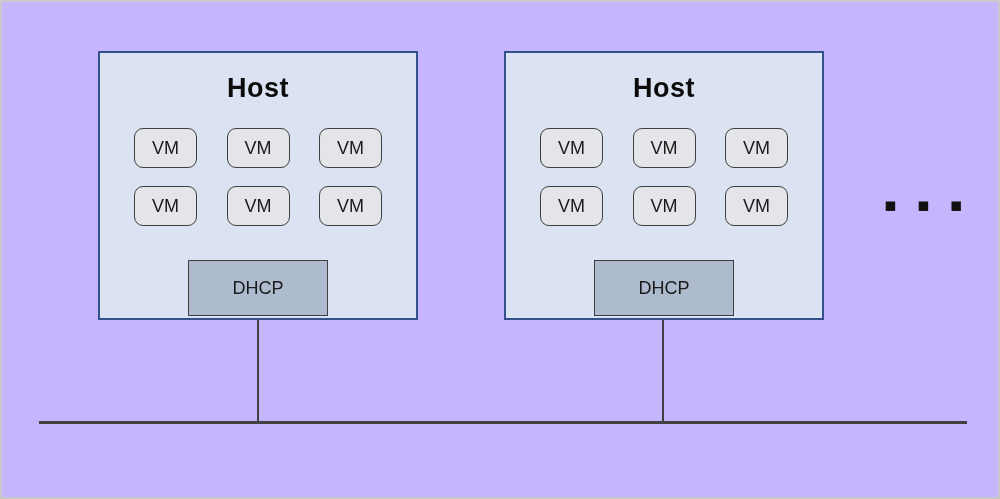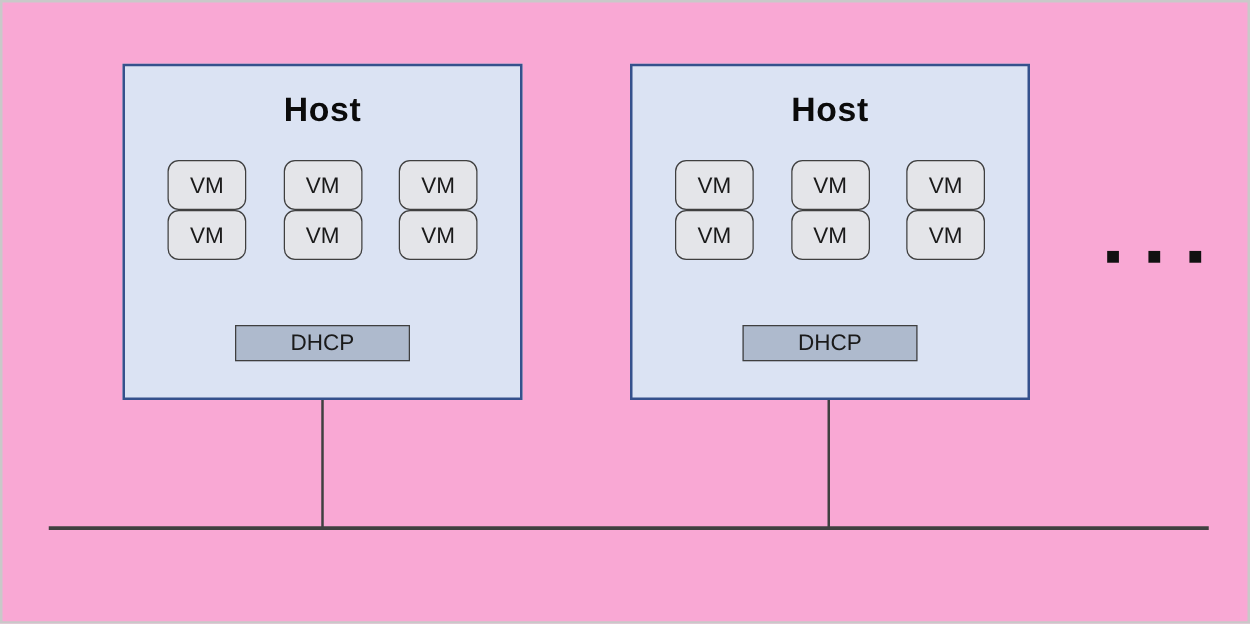--- a/index.html
+++ b/index.html
@@ -12,21 +12,21 @@
     --line:#404040;
     --frame-border:#c9c9c9;
     --text:#111111;
   }
   *{margin:0;padding:0;box-sizing:border-box;}
   html,body{background:#ffffff;}
   body{font-family:"Liberation Sans","DejaVu Sans",sans-serif;color:var(--text);}
   .canvas{
     position:relative;
     width:1000px;height:499px;
-    background:#f9a8d4;
+    background:#c4b5fd;
     border:2px solid var(--frame-border);
     overflow:hidden;
   }
   .host{
     position:absolute;
     top:49px;width:320px;height:269px;
     background:var(--host-fill);
     border:2px solid var(--host-border);
   }
   .host.h1{left:96px;}
@@ -38,35 +38,36 @@
     font-weight:bold;
     letter-spacing:0.5px;
     color:#0b0b0b;
   }
   .vm-grid{
     position:absolute;
     left:34px;right:34px;top:75px;
     display:grid;
     grid-template-columns:repeat(3,63px);
     justify-content:space-between;
+    row-gap:18px;
   }
   .vm{
     width:63px;height:40px;
     background:var(--vm-fill);
     border:1.5px solid var(--vm-border);
     border-radius:9px;
     display:flex;align-items:center;justify-content:center;
     font-size:18px;
     color:#1a1a1a;
   }
   .dhcp{
     position:absolute;
     left:50%;top:207px;
     transform:translateX(-50%);
-    width:140px;height:29px;
+    width:140px;height:56px;
     background:var(--dhcp-fill);
     border:1.5px solid var(--dhcp-border);
     display:flex;align-items:center;justify-content:center;
     font-size:18px;
     color:#1a1a1a;
   }
   .v-line{
     position:absolute;
     top:318px;height:102px;width:2px;
     background:var(--line);

